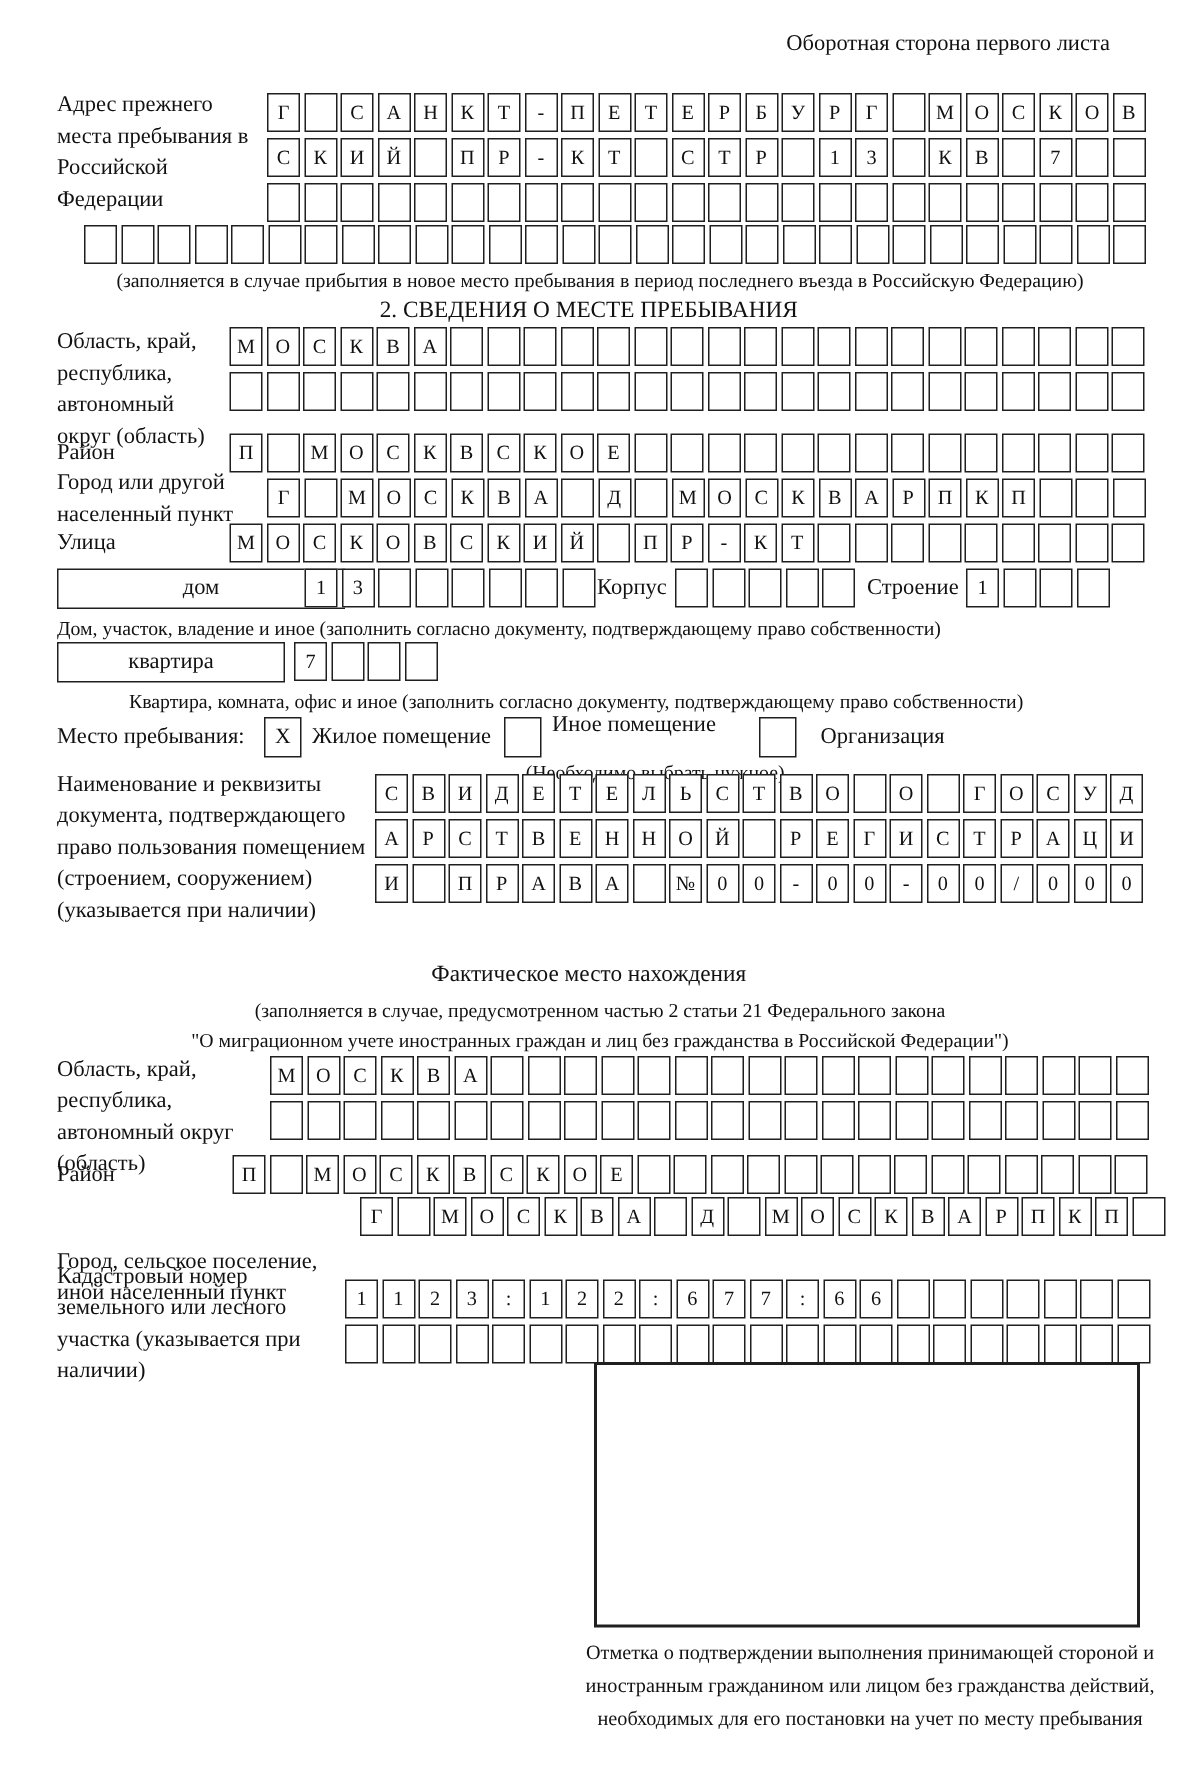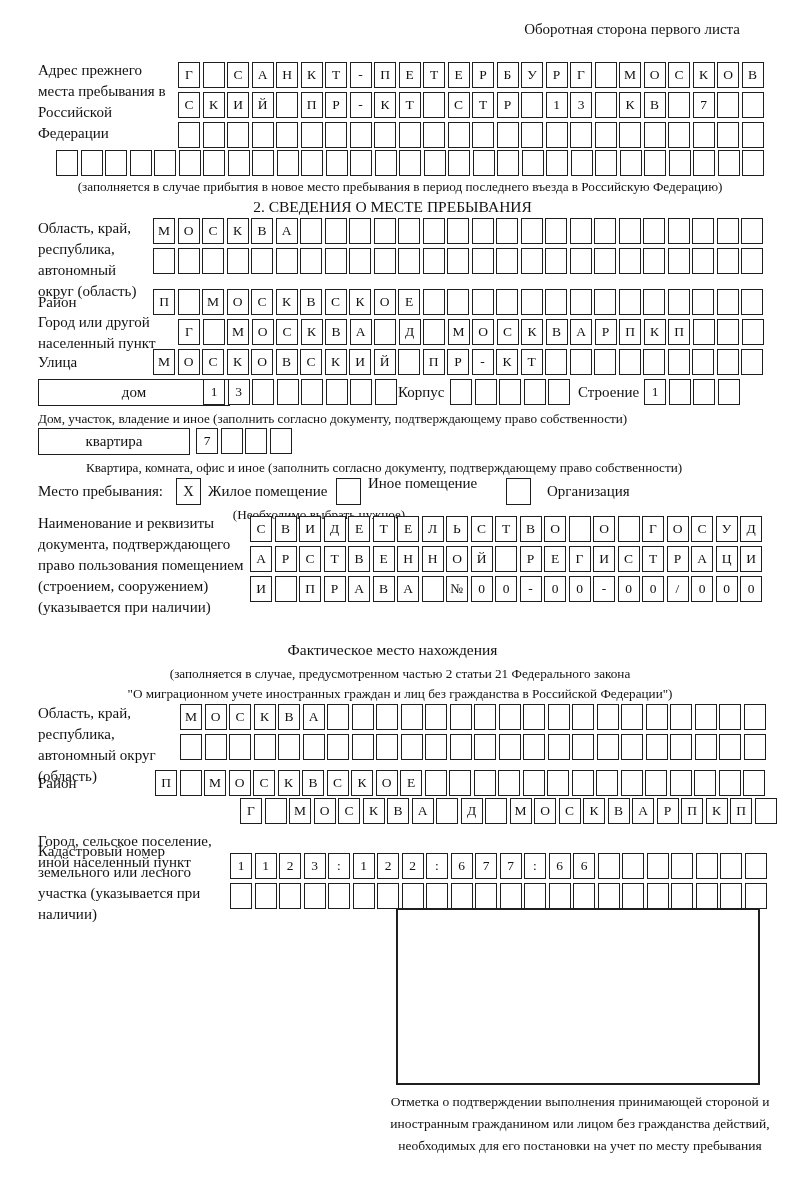--- a/index.html
+++ b/index.html
@@ -319,21 +319,21 @@
     </div>
   <div class="abs note" style="top:459px;left:38px;margin-left:48px;">Квартира, комната, офис и иное (заполнить согласно документу, подтверждающему право собственности)</div>
 
   <div class="abs label" style="top:481px;left:38px;">Место пребывания:</div>
   <div class="abs checkbox" style="top:478px;left:176px;">X</div>
   <div class="abs label" style="top:481px;left:208px;">Жилое помещение</div>
   <div class="abs checkbox" style="top:478px;left:336px;"></div>
   <div class="abs label" style="top:473px;left:368px;">Иное помещение</div>
   <div class="abs checkbox" style="top:478px;left:506px;"></div>
   <div class="abs label" style="top:481px;left:547px;">Организация</div>
-  <div class="abs note center" style="top:506px;left:134px;width:370px;">(Необходимо выбрать нужное)</div>
+  <div class="abs note center" style="top:506px;left:153px;width:370px;text-align:right;">(Необходимо выбрать нужное)</div>
 
   <div class="abs label" style="top:513px;left:38px;width:212px;">Наименование и реквизиты документа, подтверждающего право пользования помещением (строением, сооружением) (указывается при наличии)</div>
   <div class="abs cells" style="top:516px;left:250px;">
       <span class="cell">С</span>
       <span class="cell">В</span>
       <span class="cell">И</span>
       <span class="cell">Д</span>
       <span class="cell">Е</span>
       <span class="cell">Т</span>
       <span class="cell">Е</span>

